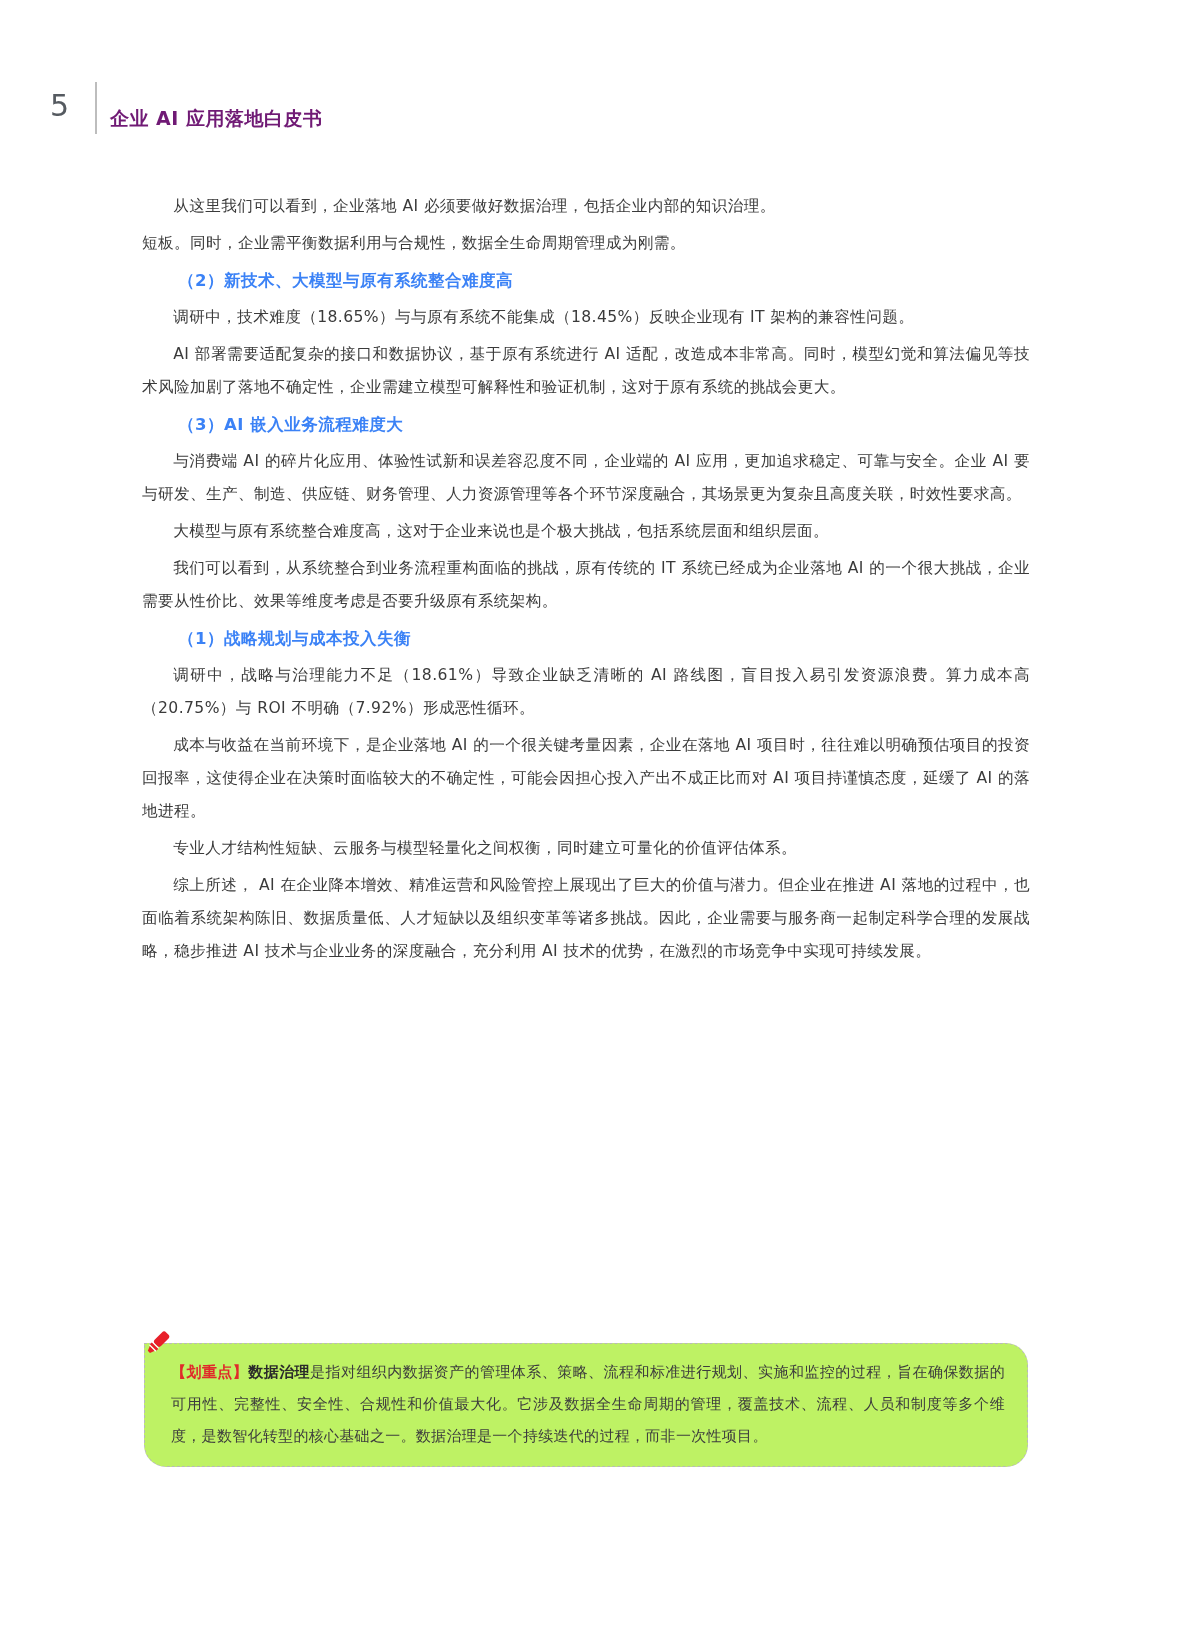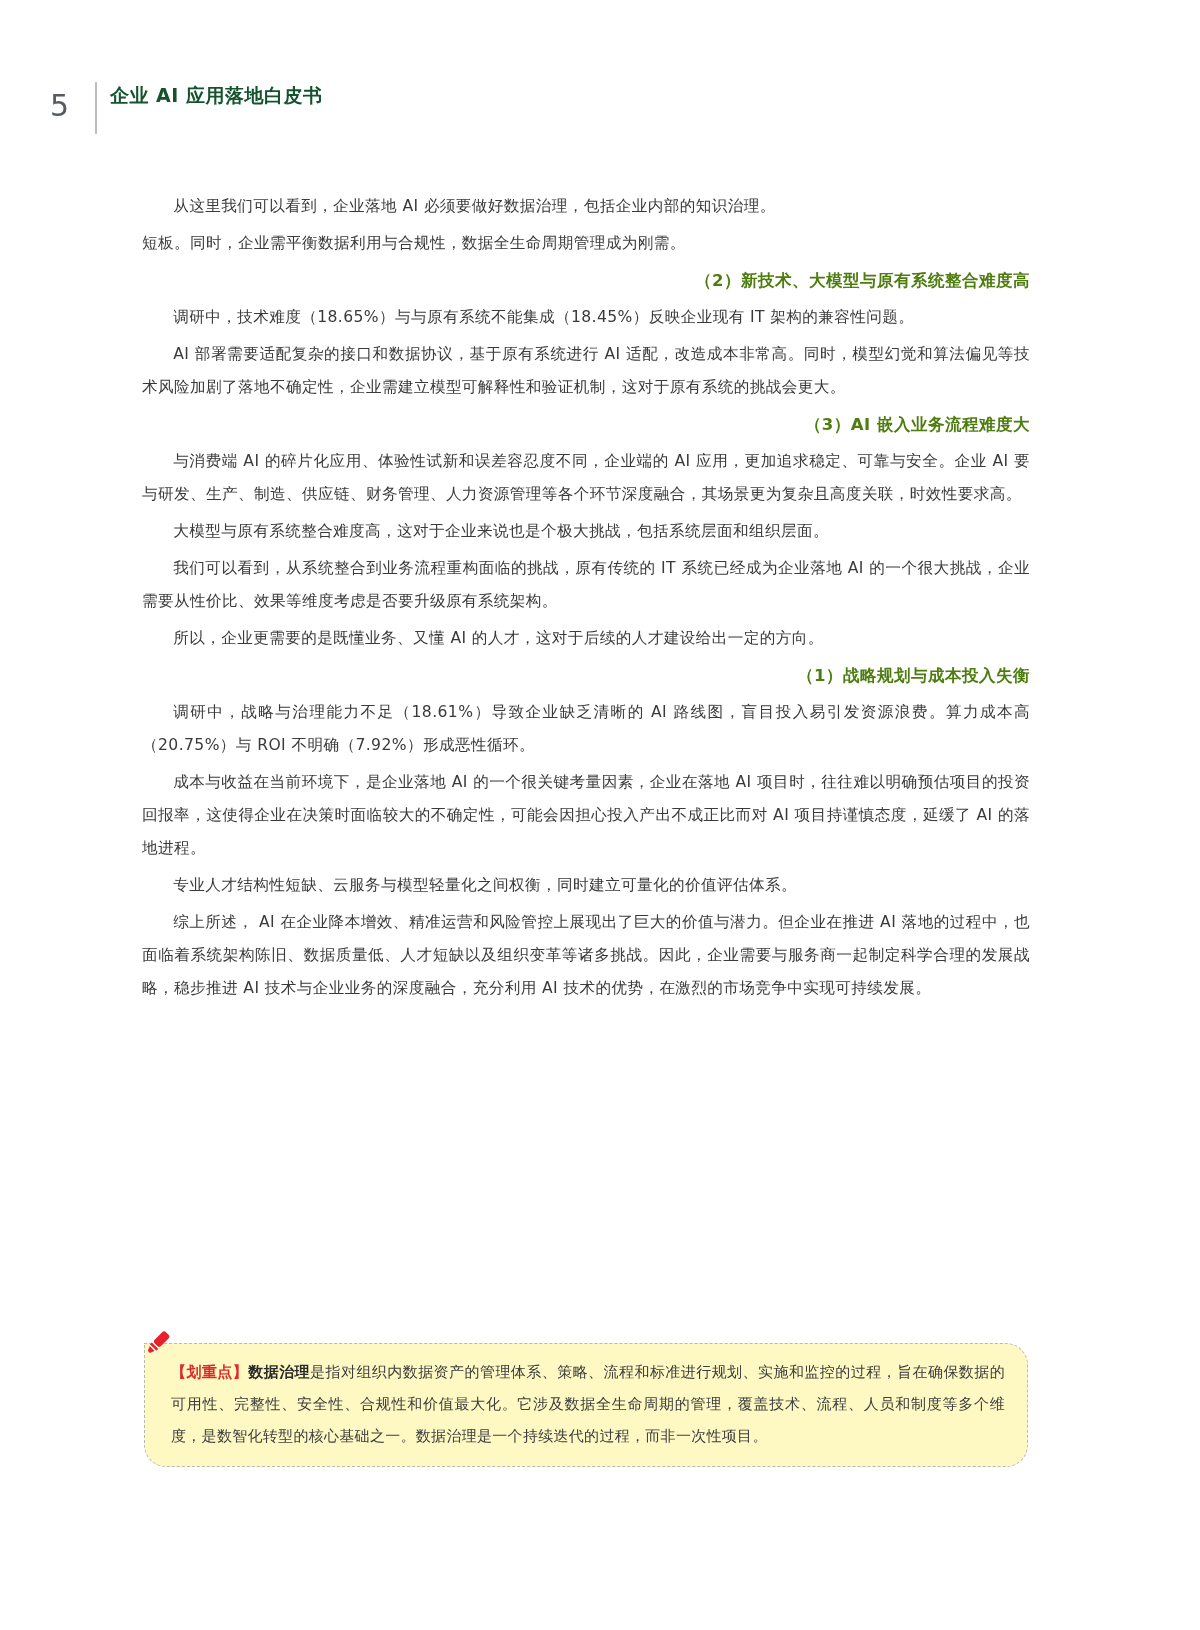--- a/index.html
+++ b/index.html
@@ -2,32 +2,32 @@
 <html><head>
 <meta charset="utf-8">
 <style>
   html, body { margin: 0; padding: 0; background: #ffffff; }
   body { width: 1200px; height: 1630px; position: relative; overflow: hidden;
          font-family: "DejaVu Sans", "Liberation Sans", sans-serif; color: #3a3a3a; }
   .header { position: absolute; left: 0; top: 80px; height: 54px; width: 100%; }
   .page-num { position: absolute; left: 50px; top: 6px; font-size: 30px; color: #555a60;
               font-family: "DejaVu Sans", sans-serif; line-height: 40px; }
   .divider { position: absolute; left: 95px; top: 2px; width: 2px; height: 52px; background: #bdbdbd; }
-  .doc-title { position: absolute; left: 110px; top: 1px; font-size: 19px; font-weight: bold;
-               color: #14532d; line-height: 28px; letter-spacing: 0.5px; }
+  .doc-title { position: absolute; left: 110px; top: 24px; font-size: 19px; font-weight: bold;
+               color: #701a75; line-height: 28px; letter-spacing: 0.5px; }
   .content { position: absolute; left: 142px; top: 190px; width: 888px; }
   .p { font-size: 15.6px; line-height: 33px; margin: 0 0 4px 0; text-indent: 2em;
        text-align: justify; letter-spacing: 0.4px; color: #3a3a3a; }
   .p.noindent { text-indent: 0; }
   .h { font-size: 16.5px; font-weight: bold; line-height: 33px; margin: 4px 0 4px 0;
-       padding-left: 36px; color: #4d7c0f; letter-spacing: 0.5px; text-align: right; }
+       padding-left: 36px; color: #3b82f6; letter-spacing: 0.5px; }
   .callout-wrap { position: absolute; left: 142px; top: 1328px; width: 888px; }
   .pencil { position: absolute; left: 0; top: 0; width: 30px; height: 30px; }
   .callout { position: absolute; left: 2px; top: 15px; width: 884px; box-sizing: border-box;
-             background: #fef9c3; border: 1.5px dashed #b8b8bc; border-radius: 0 22px 22px 22px;
+             background: #bef264; border: 1.5px dashed #b8b8bc; border-radius: 0 22px 22px 22px;
              padding: 12px 22px 14px 26px; }
   .callout-text { font-family: "DejaVu Serif", "Liberation Serif", serif; font-size: 15px;
                   line-height: 32px; color: #3d3d3d; text-align: justify; letter-spacing: 0.3px; margin: 0; }
   .tag { color: #e02a2a; font-weight: bold; }
   .term { font-weight: bold; color: #2a2a2a; }
 </style>
 </head>
 <body>
 
 <div class="header">
@@ -39,21 +39,20 @@
 <div class="content">
   <p class="p">从这里我们可以看到，企业落地 AI 必须要做好数据治理，包括企业内部的知识治理。</p>
   <p class="p noindent">短板。同时，企业需平衡数据利用与合规性，数据全生命周期管理成为刚需。</p>
   <h3 class="h">（2）新技术、大模型与原有系统整合难度高</h3>
   <p class="p">调研中，技术难度（18.65%）与与原有系统不能集成（18.45%）反映企业现有 IT 架构的兼容性问题。</p>
   <p class="p">AI 部署需要适配复杂的接口和数据协议，基于原有系统进行 AI 适配，改造成本非常高。同时，模型幻觉和算法偏见等技术风险加剧了落地不确定性，企业需建立模型可解释性和验证机制，这对于原有系统的挑战会更大。</p>
   <h3 class="h">（3）AI 嵌入业务流程难度大</h3>
   <p class="p">与消费端 AI 的碎片化应用、体验性试新和误差容忍度不同，企业端的 AI 应用，更加追求稳定、可靠与安全。企业 AI 要与研发、生产、制造、供应链、财务管理、人力资源管理等各个环节深度融合，其场景更为复杂且高度关联，时效性要求高。</p>
   <p class="p">大模型与原有系统整合难度高，这对于企业来说也是个极大挑战，包括系统层面和组织层面。</p>
   <p class="p">我们可以看到，从系统整合到业务流程重构面临的挑战，原有传统的 IT 系统已经成为企业落地 AI 的一个很大挑战，企业需要从性价比、效果等维度考虑是否要升级原有系统架构。</p>
-  <p class="p">所以，企业更需要的是既懂业务、又懂 AI 的人才，这对于后续的人才建设给出一定的方向。</p>
   <h3 class="h">（1）战略规划与成本投入失衡</h3>
   <p class="p">调研中，战略与治理能力不足（18.61%）导致企业缺乏清晰的 AI 路线图，盲目投入易引发资源浪费。算力成本高（20.75%）与 ROI 不明确（7.92%）形成恶性循环。</p>
   <p class="p">成本与收益在当前环境下，是企业落地 AI 的一个很关键考量因素，企业在落地 AI 项目时，往往难以明确预估项目的投资回报率，这使得企业在决策时面临较大的不确定性，可能会因担心投入产出不成正比而对 AI 项目持谨慎态度，延缓了 AI 的落地进程。</p>
   <p class="p">专业人才结构性短缺、云服务与模型轻量化之间权衡，同时建立可量化的价值评估体系。</p>
   <p class="p">综上所述， AI 在企业降本增效、精准运营和风险管控上展现出了巨大的价值与潜力。但企业在推进 AI 落地的过程中，也面临着系统架构陈旧、数据质量低、人才短缺以及组织变革等诸多挑战。因此，企业需要与服务商一起制定科学合理的发展战略，稳步推进 AI 技术与企业业务的深度融合，充分利用 AI 技术的优势，在激烈的市场竞争中实现可持续发展。</p>
 </div>
 
 <div class="callout-wrap">
   <div class="callout">
     <p class="callout-text"><span class="tag">【划重点】</span><span class="term">数据治理</span><span>是指对组织内数据资产的管理体系、策略、流程和标准进行规划、实施和监控的过程，旨在确保数据的可用性、完整性、安全性、合规性和价值最大化。它涉及数据全生命周期的管理，覆盖技术、流程、人员和制度等多个维度，是数智化转型的核心基础之一。数据治理是一个持续迭代的过程，而非一次性项目。</span></p>

